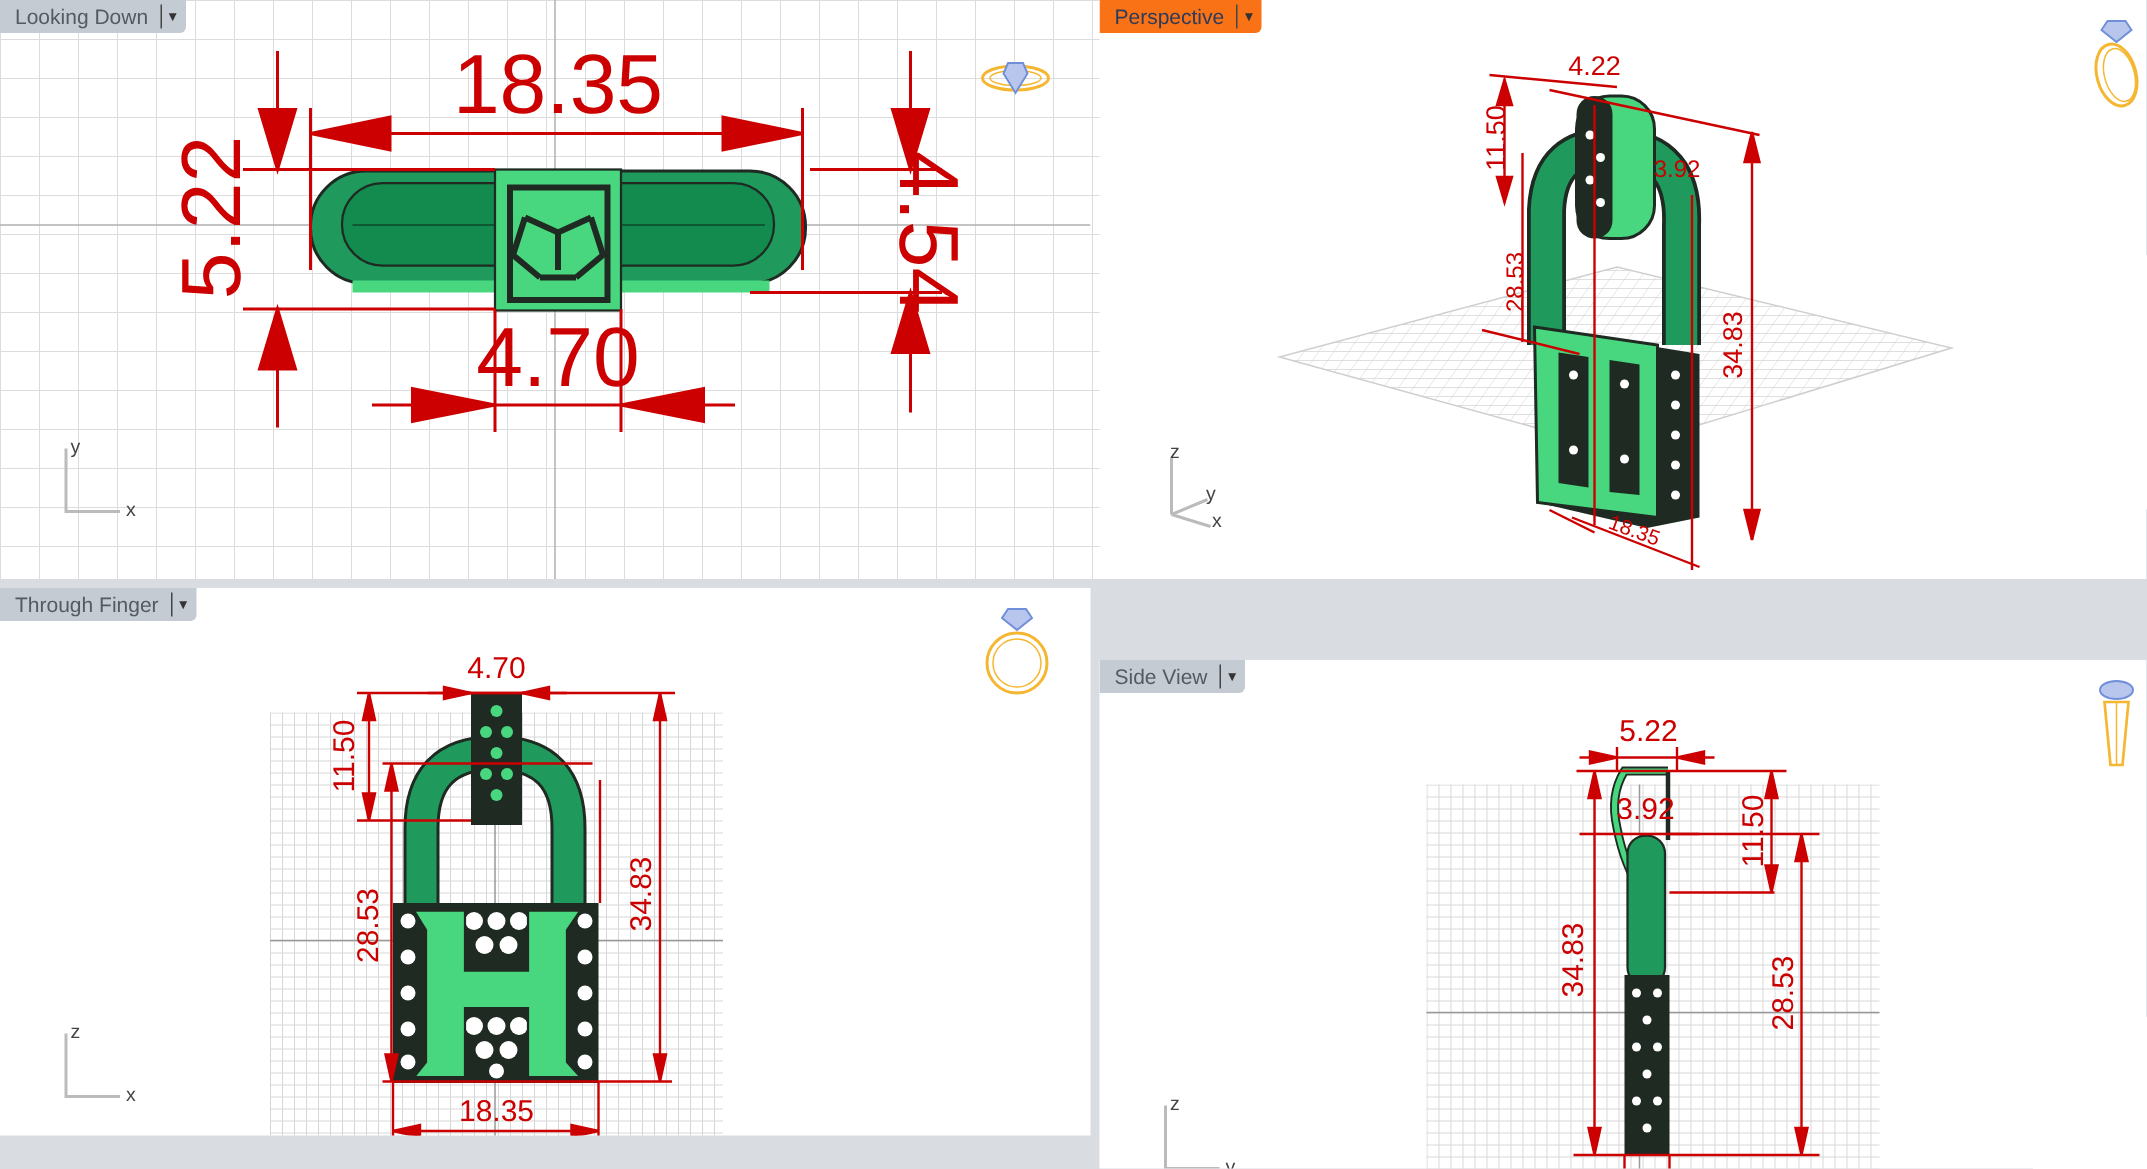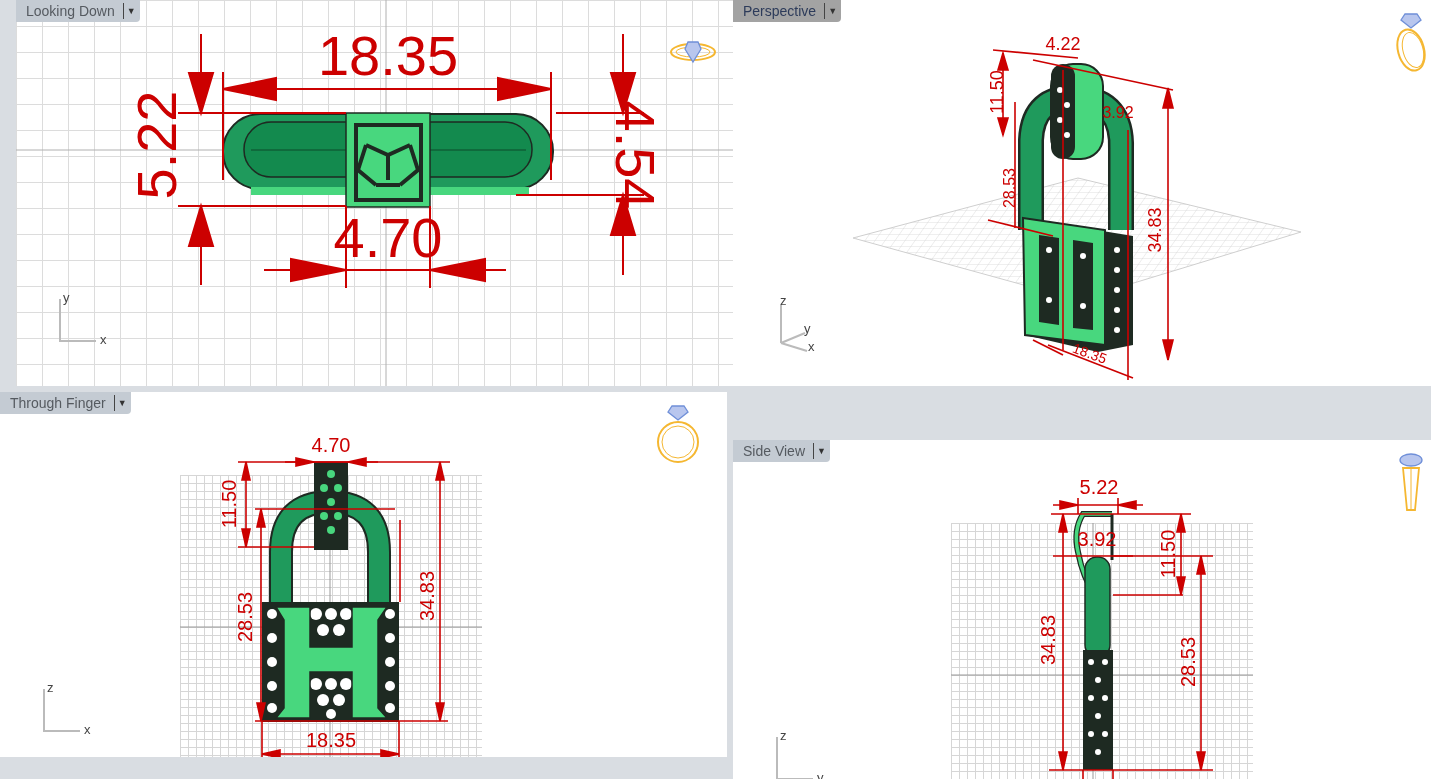--- a/index.html
+++ b/index.html
@@ -4,32 +4,32 @@
 <style>
   html, body { margin:0; padding:0; }
   body { width:1431px; height:779px; background:#d9dde2; position:relative; overflow:hidden; font-family:"Liberation Sans", sans-serif; }
   .vp { position:absolute; background:#ffffff; overflow:hidden; }
   .vp.grid { background-color:#ffffff;
     background-image:
       linear-gradient(to right, #dcdcdc 1px, transparent 1px),
       linear-gradient(to bottom, #dcdcdc 1px, transparent 1px);
     background-size:26px 26px; }
   .vp-tab { position:absolute; left:0; top:0; height:22px; display:flex; align-items:center; padding:0 4px 0 10px; font-size:14px; color:#555a60; background:#c4cbd3; border-bottom-right-radius:4px; z-index:5; }
-  .vp-tab.active { background:#a3a3a3; color:#2d3b5a;text-align:right; }
+  .vp-tab.active { background:#f97316; color:#2d3b5a;text-align:right; }
   .vp-tab .sep { width:1px; height:16px; background:#444; margin:0 3px 0 8px; }
   .vp-tab .dd { font-size:9px; color:#333; cursor:pointer; }
   .axis { position:absolute; width:60px; height:60px; font-size:13px; color:#444; z-index:4; }
   .ring-icon { position:absolute; z-index:4; }
   svg.scene { position:absolute; left:0; top:0; }
   .dim { fill:#cc0000; font-family:"Liberation Sans", sans-serif; }
 </style>
 </head>
 <body>
 
-<div class="vp grid" style="left:16px;top:0;width:727px;height:386px;">
+<div class="vp grid" style="left:0;top:0;width:727px;height:386px;padding-left:36px;">
   <div class="vp-tab">
     <span>Looking Down</span>
     <span class="sep"></span>
       <span class="dd">▼</span>
   </div>
   <svg class="scene" width="727" height="386">
     <line x1="370" y1="0" x2="370" y2="386" stroke="#b0b0b0" stroke-width="1"></line>
     <line x1="0" y1="150" x2="727" y2="150" stroke="#b0b0b0" stroke-width="1"></line>
 
     <rect x="207" y="114" width="330" height="75" rx="37" fill="#1f9a5c" stroke="#1e2a22" stroke-width="2"></rect>

